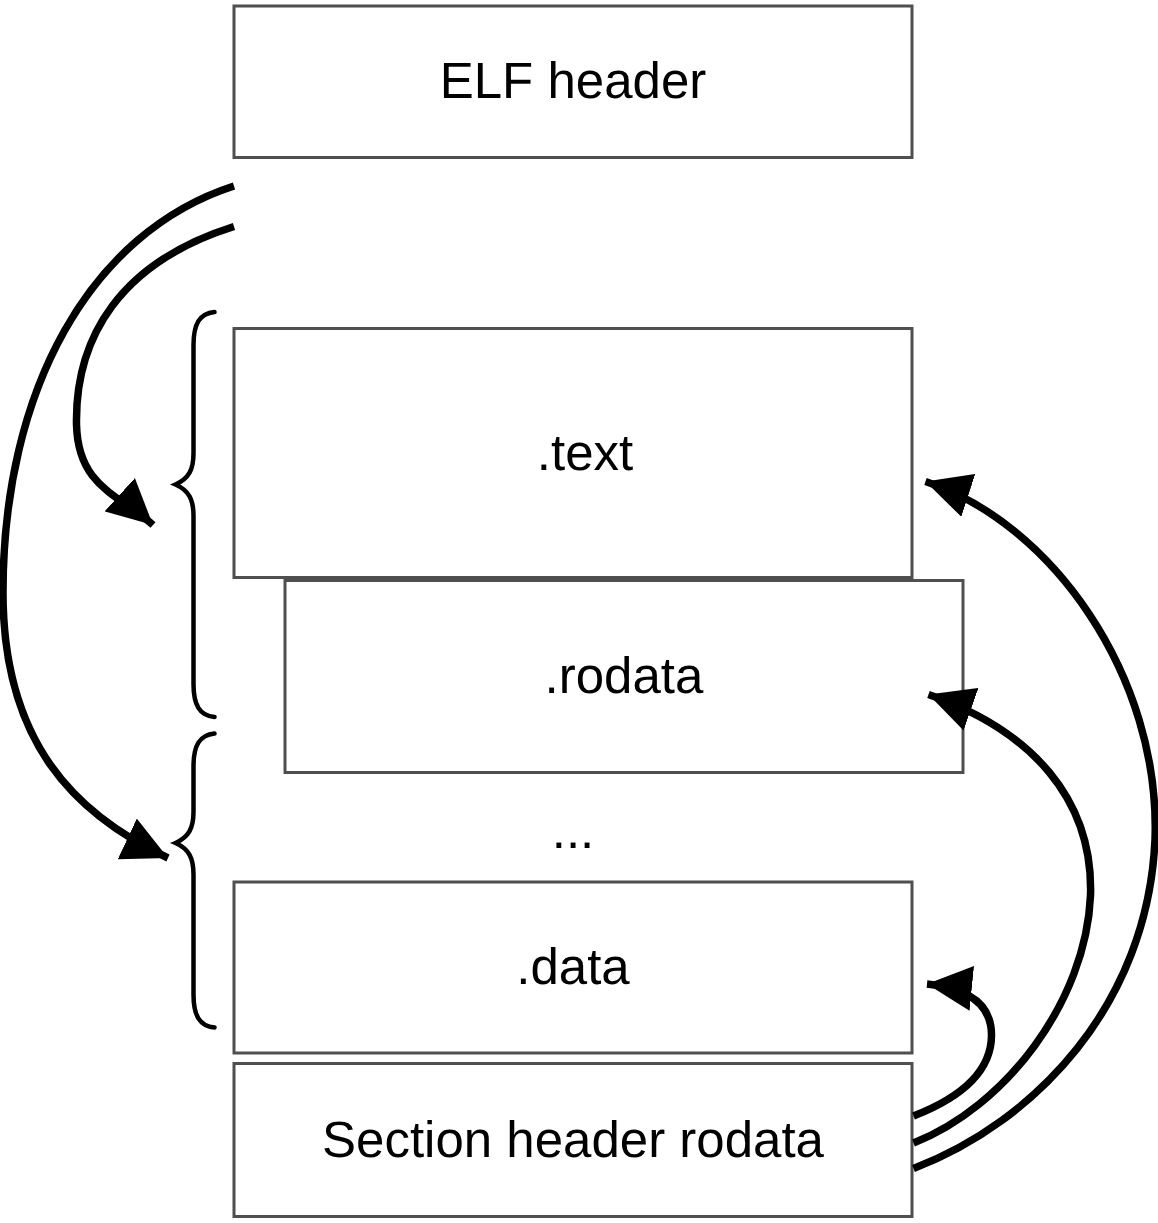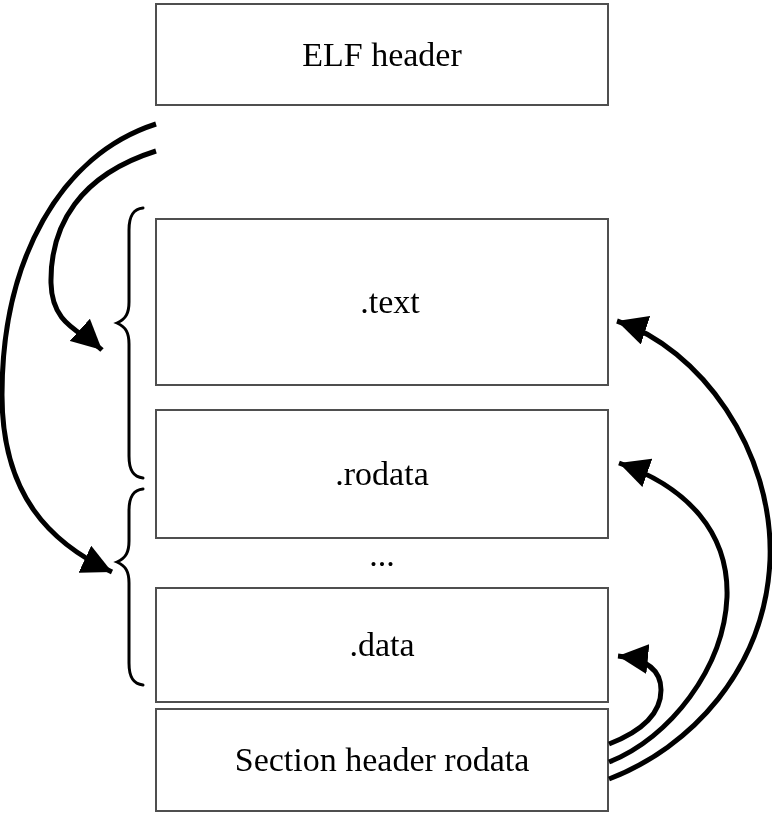--- a/index.html
+++ b/index.html
@@ -1,37 +1,37 @@
 <!DOCTYPE html>
 <html><head>
 <meta charset="utf-8">
 <style>
   html,body{margin:0;padding:0;background:#ffffff;}
   .stage{
     position:relative;
     width:772px;height:815px;
     background:#ffffff;
-    font-family:Liberation Serif, serif;
+    font-family:Liberation Sans, sans-serif;
     overflow:hidden;
   }
   .box{
     position:absolute;
     left:155px;width:454px;
     box-sizing:border-box;
     border:2px solid #4f4f4f;
     background:#ffffff;
     display:flex;align-items:center;justify-content:center;
     font-size:34px;color:#000000;
     z-index:1;
     white-space:nowrap;
   }
   .b-elf    {top:3px;  height:103px;}
   .b-pht    {top:110px;height:103px;}
   .b-text   {top:218px;height:168px;padding-left:16px;}
-  .b-rodata {top:409px;height:130px;}
+  .b-rodata {top:386px;height:130px;margin-left:34px;}
   .b-data   {top:587px;height:116px;align-items:center;}
   .b-sht    {top:708px;height:104px;}
   .ellipsis{
     position:absolute;
     left:155px;width:454px;top:524px;height:61px;
     display:flex;align-items:center;justify-content:center;
     font-size:34px;color:#000000;
     z-index:1;
   }
   svg.connectors{

